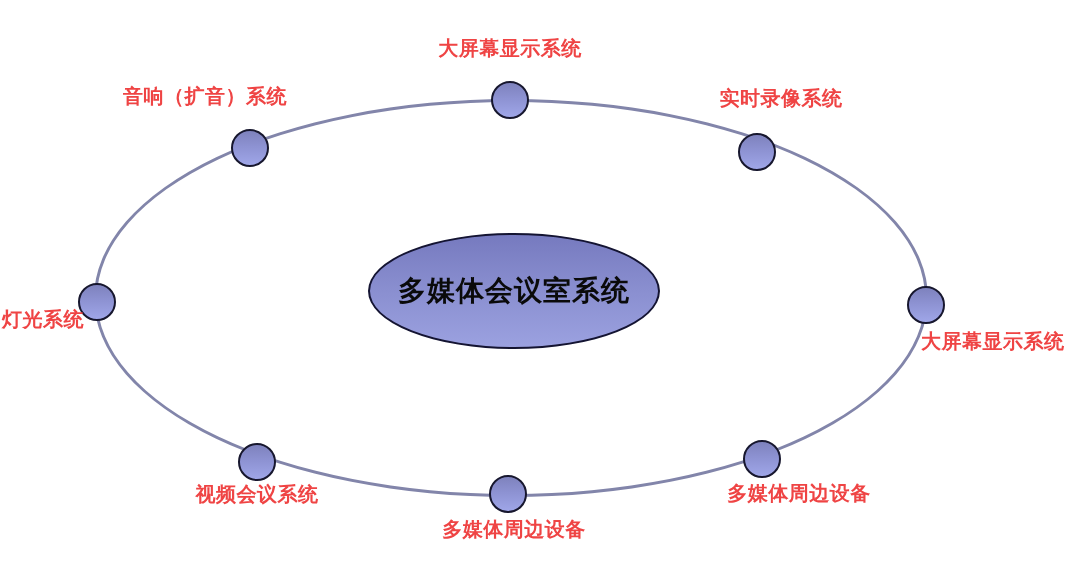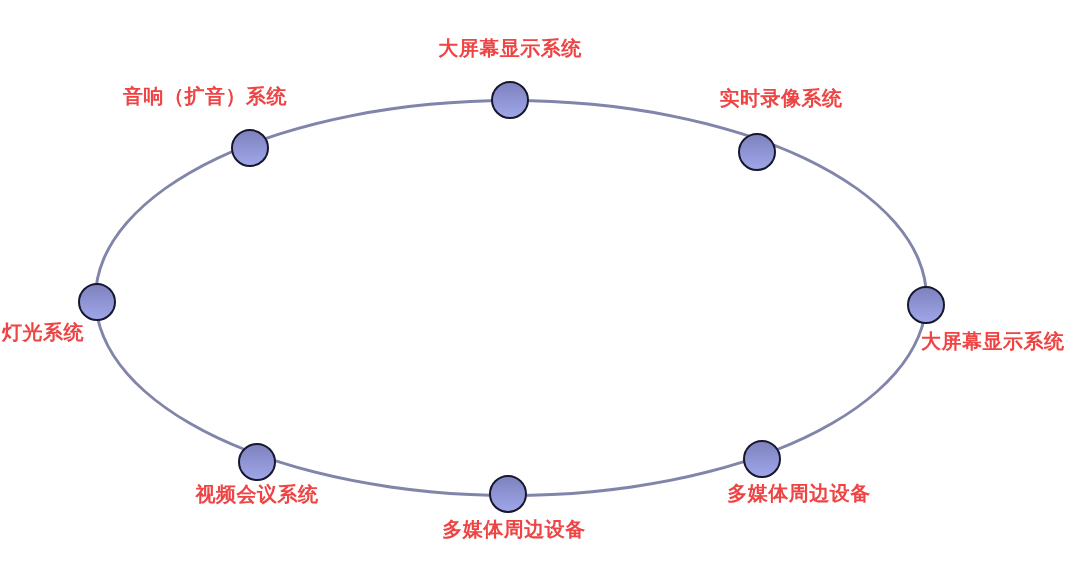--- a/index.html
+++ b/index.html
@@ -65,17 +65,20 @@
       <div class="node-label centered" style="left: 781px; top: 88px;">实时录像系统</div>
       <div class="node-circle" style="left: 907px; top: 286px;"></div>
       <div class="node-label" style="left: 921px; top: 331px;">大屏幕显示系统</div>
       <div class="node-circle" style="left: 743px; top: 440px;"></div>
       <div class="node-label centered" style="left: 799px; top: 483px;">多媒体周边设备</div>
       <div class="node-circle" style="left: 489px; top: 475px;"></div>
       <div class="node-label centered" style="left: 514px; top: 519px;">多媒体周边设备</div>
       <div class="node-circle" style="left: 238px; top: 443px;"></div>
       <div class="node-label centered" style="left: 257px; top: 484px;">视频会议系统</div>
       <div class="node-circle" style="left: 78px; top: 283px;"></div>
-      <div class="node-label" style="left: 2px; top: 322px;">灯光系统</div>
+      <div class="node-label" style="left: 2px; top: 309px;">灯光系统</div>
       <div class="node-circle" style="left: 231px; top: 129px;"></div>
       <div class="node-label centered" style="left: 205px; top: 86px; text-align: center;">音响（扩音）系统</div>
     </div>
+  <div class="center-ellipse">
+    <span class="center-label">多媒体会议室系统</span>
+  </div>
 </div>
 
 </body></html>

